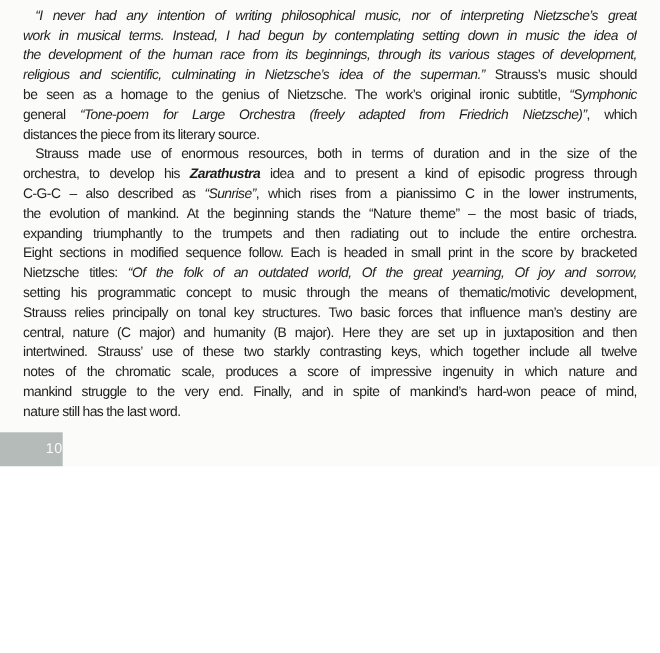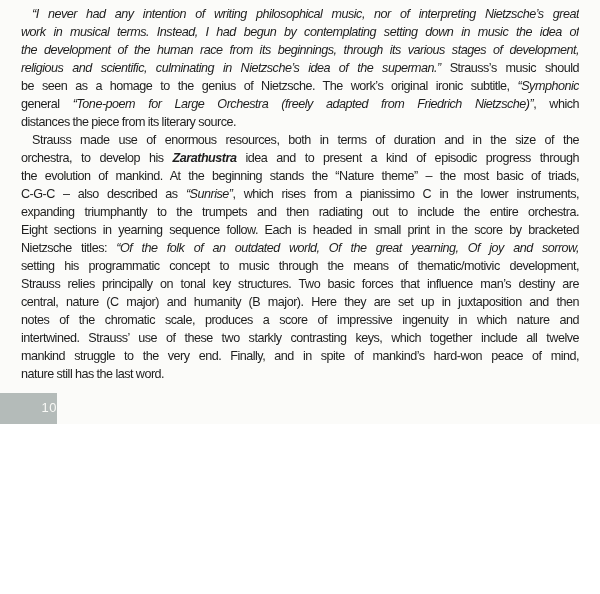--- a/index.html
+++ b/index.html
@@ -76,30 +76,30 @@
         <div class="line"><span class="seg-i">work in musical terms. Instead, I had begun by contemplating setting down in music the idea of</span></div>
         <div class="line"><span class="seg-i">the development of the human race from its beginnings, through its various stages of development,</span></div>
         <div class="line"><span class="seg-i">religious and scientific, culminating in Nietzsche’s idea of the superman.” </span><span class="seg-r">Strauss’s music should</span></div>
         <div class="line"><span class="seg-r">be seen as a homage to the genius of Nietzsche. The work’s original ironic subtitle, </span><span class="seg-i">“Symphonic</span></div>
         <div class="line"><span class="seg-r">general </span><span class="seg-i">“Tone-poem for Large Orchestra (freely adapted from Friedrich Nietzsche)”</span><span class="seg-r">, which</span></div>
         <div class="line noj"><span class="seg-r">distances the piece from its literary source.</span></div>
       </div>
       <div>
         <div class="line indent"><span class="seg-r">Strauss made use of enormous resources, both in terms of duration and in the size of the</span></div>
         <div class="line"><span class="seg-r">orchestra, to develop his </span><span class="seg-bi">Zarathustra</span><span class="seg-r"> idea and to present a kind of episodic progress through</span></div>
+        <div class="line"><span class="seg-r">C-G-C – also described as </span><span class="seg-i">“Sunrise”</span><span class="seg-r">, which rises from a pianissimo C in the lower instruments,</span></div>
         <div class="line"><span class="seg-r">the evolution of mankind. At the beginning stands the “Nature theme” – the most basic of triads,</span></div>
-        <div class="line"><span class="seg-r">C-G-C – also described as </span><span class="seg-i">“Sunrise”</span><span class="seg-r">, which rises from a pianissimo C in the lower instruments,</span></div>
         <div class="line"><span class="seg-r">expanding triumphantly to the trumpets and then radiating out to include the entire orchestra.</span></div>
-        <div class="line"><span class="seg-r">Eight sections in yearning sequence follow. Each is headed in small print in the score by bracketed</span></div>
+        <div class="line"><span class="seg-r">Eight sections in modified sequence follow. Each is headed in small print in the score by bracketed</span></div>
         <div class="line"><span class="seg-r">Nietzsche titles: </span><span class="seg-i">“Of the folk of an outdated world, Of the great yearning, Of joy and sorrow,</span></div>
         <div class="line"><span class="seg-r">setting his programmatic concept to music through the means of thematic/motivic development,</span></div>
         <div class="line"><span class="seg-r">Strauss relies principally on tonal key structures. Two basic forces that influence man’s destiny are</span></div>
         <div class="line"><span class="seg-r">central, nature (C major) and humanity (B major). Here they are set up in juxtaposition and then</span></div>
+        <div class="line"><span class="seg-r">intertwined. Strauss’ use of these two starkly contrasting keys, which together include all twelve</span></div>
         <div class="line"><span class="seg-r">notes of the chromatic scale, produces a score of impressive ingenuity in which nature and</span></div>
-        <div class="line"><span class="seg-r">intertwined. Strauss’ use of these two starkly contrasting keys, which together include all twelve</span></div>
         <div class="line"><span class="seg-r">mankind struggle to the very end. Finally, and in spite of mankind’s hard-won peace of mind,</span></div>
         <div class="line noj"><span class="seg-r">nature still has the last word.</span></div>
       </div>
     </div>
 
   <div class="credits">
     <div>Claudia Oelze</div>
     <div class="credit-translation">Translation: Mike Nature, Chandler Cudlipp</div>
   </div>
 

